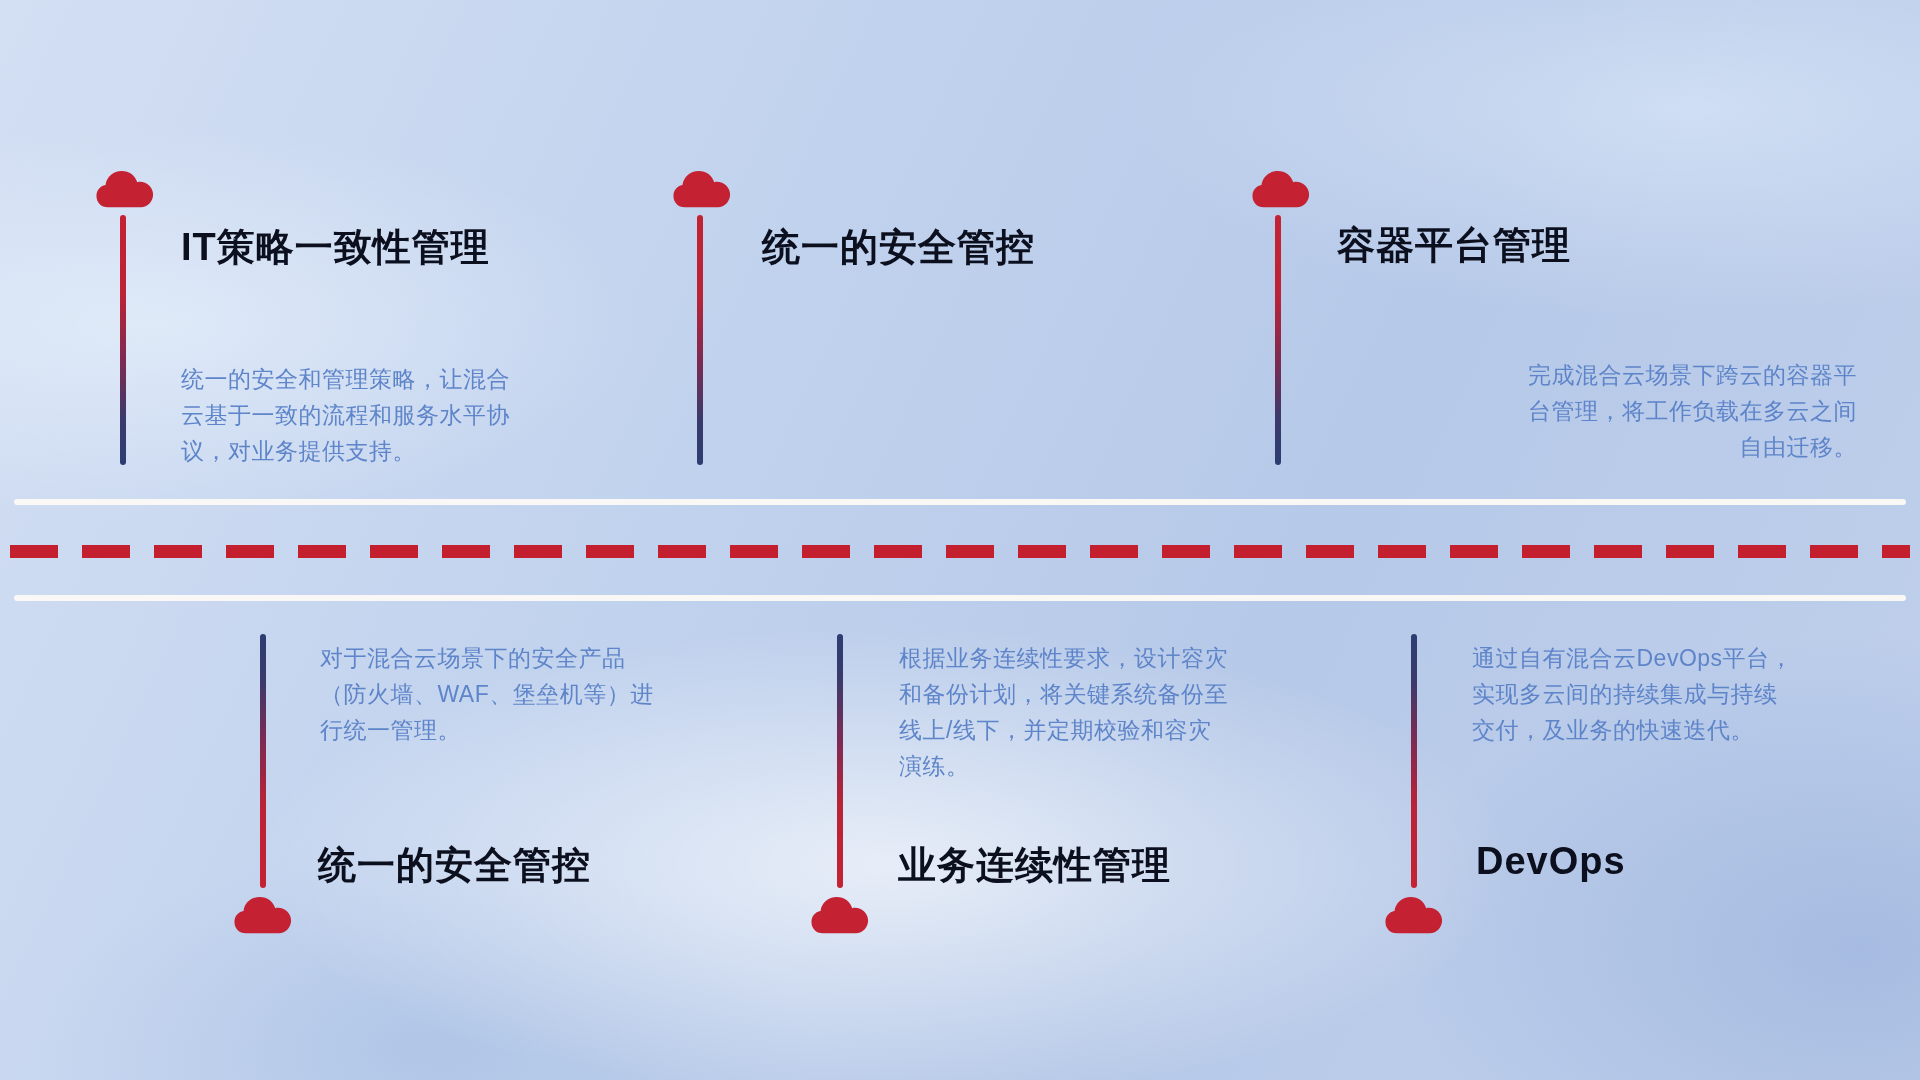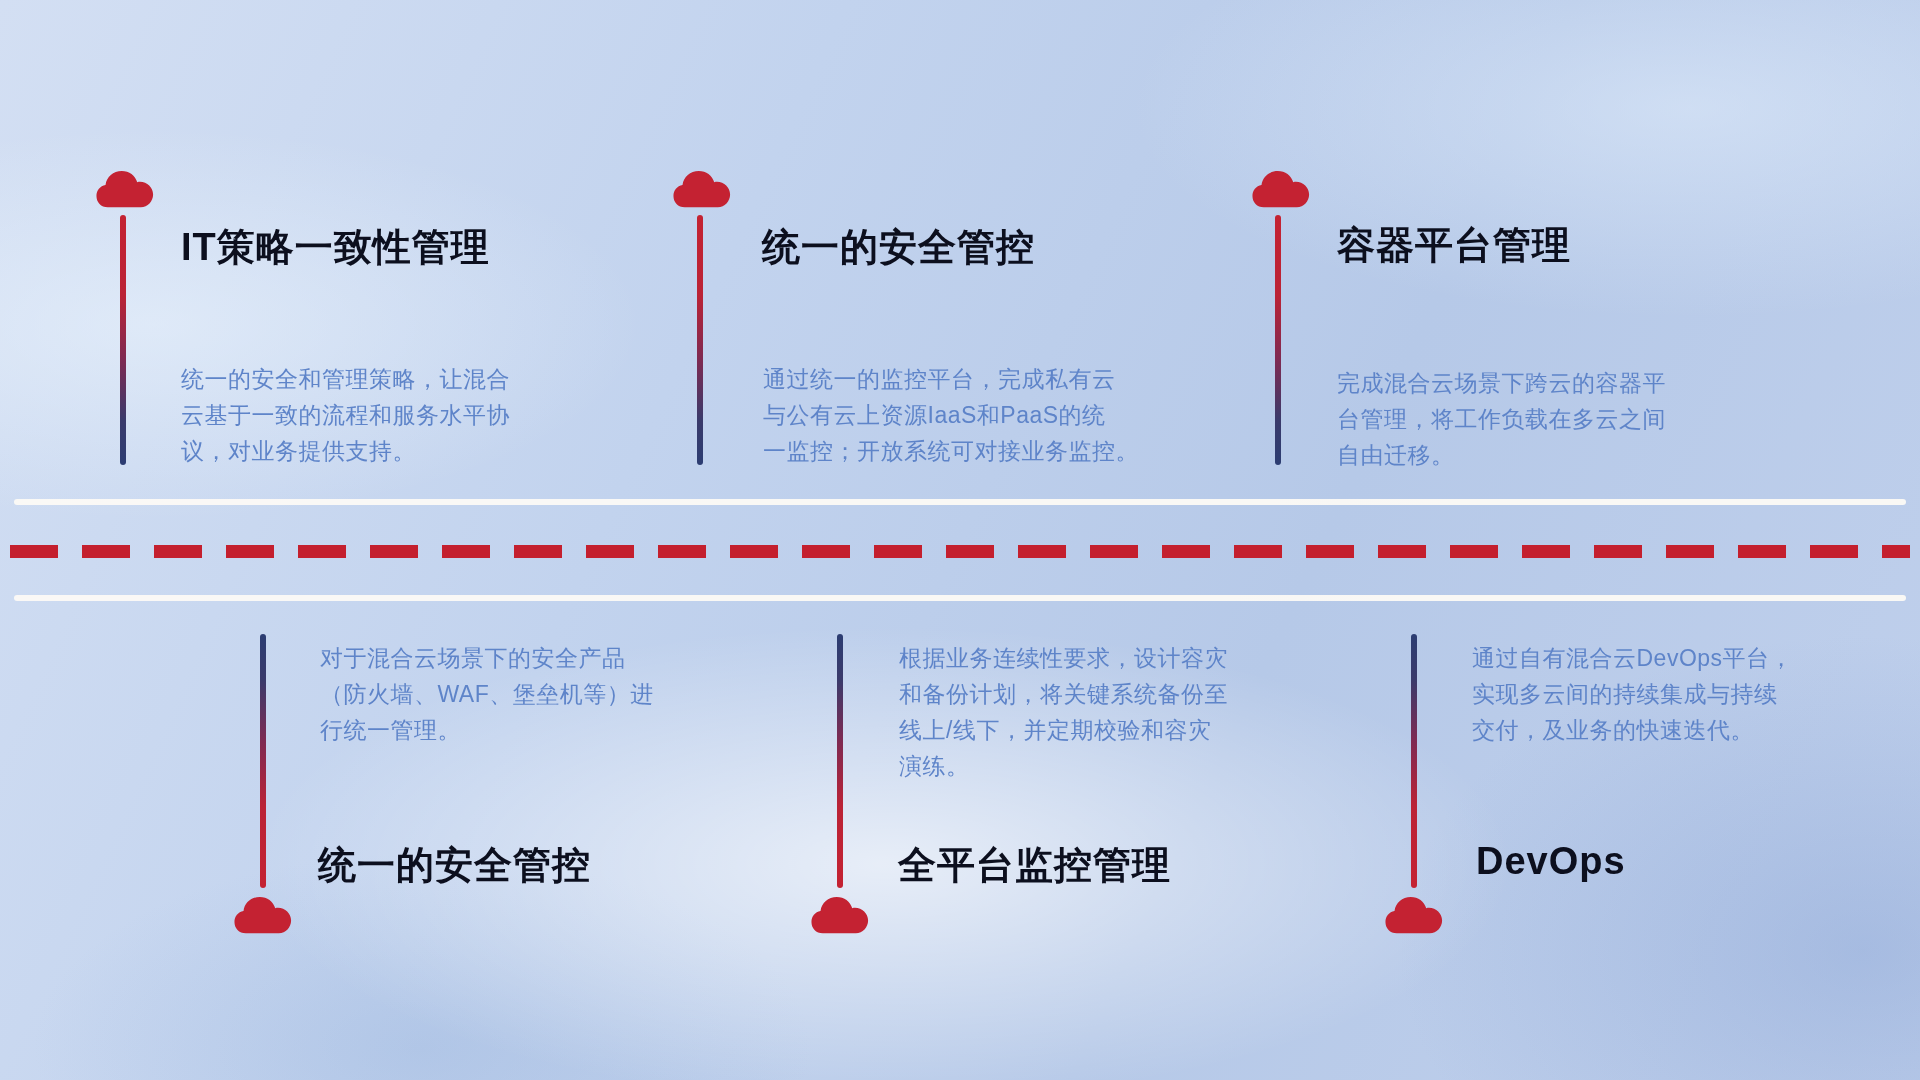--- a/index.html
+++ b/index.html
@@ -94,32 +94,29 @@
 云基于一致的流程和服务水平协
 议，对业务提供支持。</div>
 
   <div class="cloud" style="left:673px; top:170px;">
     <svg viewBox="0 0 64 44" width="58" height="40" aria-hidden="true">
       <path d="M13 41 C5.5 41 0.5 35.5 0.5 28.5 C0.5 22.5 4.5 17.5 10.5 16.5 C11.5 7.5 19 1 28.5 1 C36.5 1 43.5 6 45.5 13.5 C46.5 13.2 47.5 13 48.5 13 C56.5 13 63 19.5 63 27 C63 34.5 57 41 49.5 41 Z" fill="#c42232"></path>
     </svg>
   </div>
   <div class="stem stem-down" style="left:697px; top:215px; height:250px;"></div>
   <div class="title" style="left:762px; top:222px;">统一的安全管控</div>
-  <div class="body" style="left:763px; top:361px;">通过统一的监控平台，完成私有云
-与公有云上资源IaaS和PaaS的统
-一监控；开放系统可对接业务监控。</div>
 
   <div class="cloud" style="left:1252px; top:170px;">
     <svg viewBox="0 0 64 44" width="58" height="40" aria-hidden="true">
       <path d="M13 41 C5.5 41 0.5 35.5 0.5 28.5 C0.5 22.5 4.5 17.5 10.5 16.5 C11.5 7.5 19 1 28.5 1 C36.5 1 43.5 6 45.5 13.5 C46.5 13.2 47.5 13 48.5 13 C56.5 13 63 19.5 63 27 C63 34.5 57 41 49.5 41 Z" fill="#c42232"></path>
     </svg>
   </div>
   <div class="stem stem-down" style="left:1275px; top:215px; height:250px;"></div>
   <div class="title" style="left:1337px; top:220px;">容器平台管理</div>
-  <div class="body" style="left:1337px; top:365px;">完成混合云场景下跨云的容器平
+  <div class="body" style="left:1337px; top:357px;text-align:right;">完成混合云场景下跨云的容器平
 台管理，将工作负载在多云之间
 自由迁移。</div>
 
   <div class="stem stem-up" style="left:260px; top:634px; height:254px;"></div>
   <div class="cloud" style="left:234px; top:896px;">
     <svg viewBox="0 0 64 44" width="58" height="40" aria-hidden="true">
       <path d="M13 41 C5.5 41 0.5 35.5 0.5 28.5 C0.5 22.5 4.5 17.5 10.5 16.5 C11.5 7.5 19 1 28.5 1 C36.5 1 43.5 6 45.5 13.5 C46.5 13.2 47.5 13 48.5 13 C56.5 13 63 19.5 63 27 C63 34.5 57 41 49.5 41 Z" fill="#c42232"></path>
     </svg>
   </div>
   <div class="body" style="left:320px; top:640px;">对于混合云场景下的安全产品
@@ -130,21 +127,21 @@
   <div class="stem stem-up" style="left:837px; top:634px; height:254px;"></div>
   <div class="cloud" style="left:811px; top:896px;">
     <svg viewBox="0 0 64 44" width="58" height="40" aria-hidden="true">
       <path d="M13 41 C5.5 41 0.5 35.5 0.5 28.5 C0.5 22.5 4.5 17.5 10.5 16.5 C11.5 7.5 19 1 28.5 1 C36.5 1 43.5 6 45.5 13.5 C46.5 13.2 47.5 13 48.5 13 C56.5 13 63 19.5 63 27 C63 34.5 57 41 49.5 41 Z" fill="#c42232"></path>
     </svg>
   </div>
   <div class="body" style="left:899px; top:640px;">根据业务连续性要求，设计容灾
 和备份计划，将关键系统备份至
 线上/线下，并定期校验和容灾
 演练。</div>
-  <div class="title" style="left:898px; top:840px;">全平台监控管理</div>
+  <div class="title" style="left:898px; top:840px;">业务连续性管理</div>
 
   <div class="stem stem-up" style="left:1411px; top:634px; height:254px;"></div>
   <div class="cloud" style="left:1385px; top:896px;">
     <svg viewBox="0 0 64 44" width="58" height="40" aria-hidden="true">
       <path d="M13 41 C5.5 41 0.5 35.5 0.5 28.5 C0.5 22.5 4.5 17.5 10.5 16.5 C11.5 7.5 19 1 28.5 1 C36.5 1 43.5 6 45.5 13.5 C46.5 13.2 47.5 13 48.5 13 C56.5 13 63 19.5 63 27 C63 34.5 57 41 49.5 41 Z" fill="#c42232"></path>
     </svg>
   </div>
   <div class="body" style="left:1472px; top:640px;">通过自有混合云DevOps平台，
 实现多云间的持续集成与持续
 交付，及业务的快速迭代。</div>

